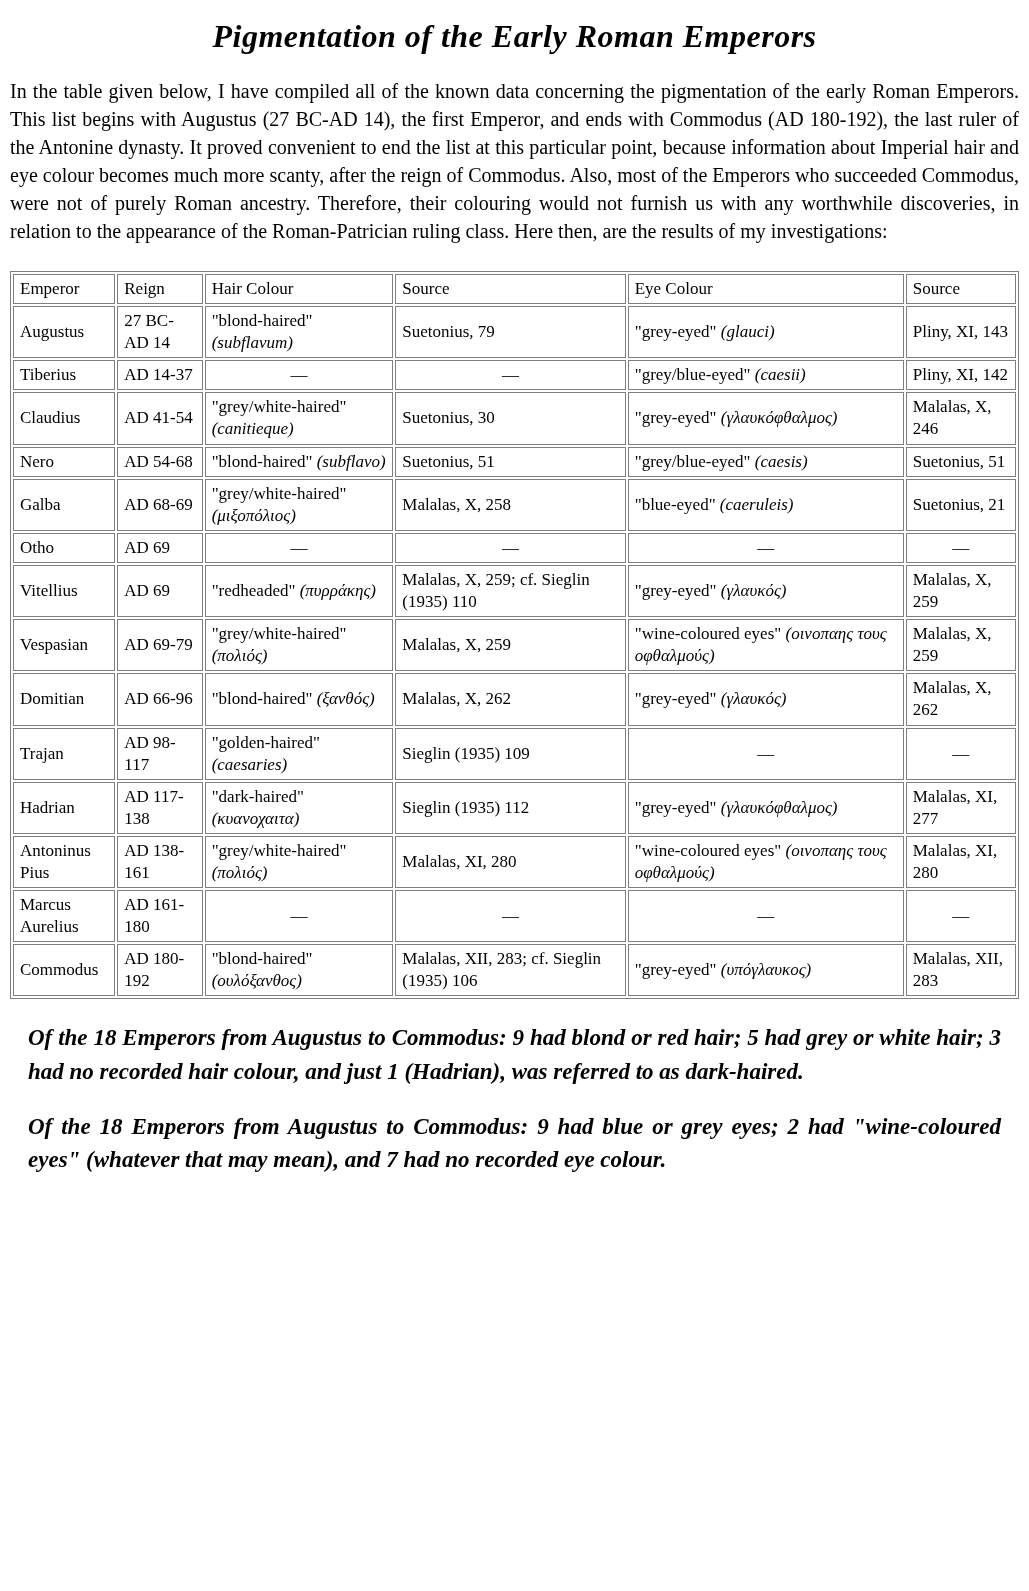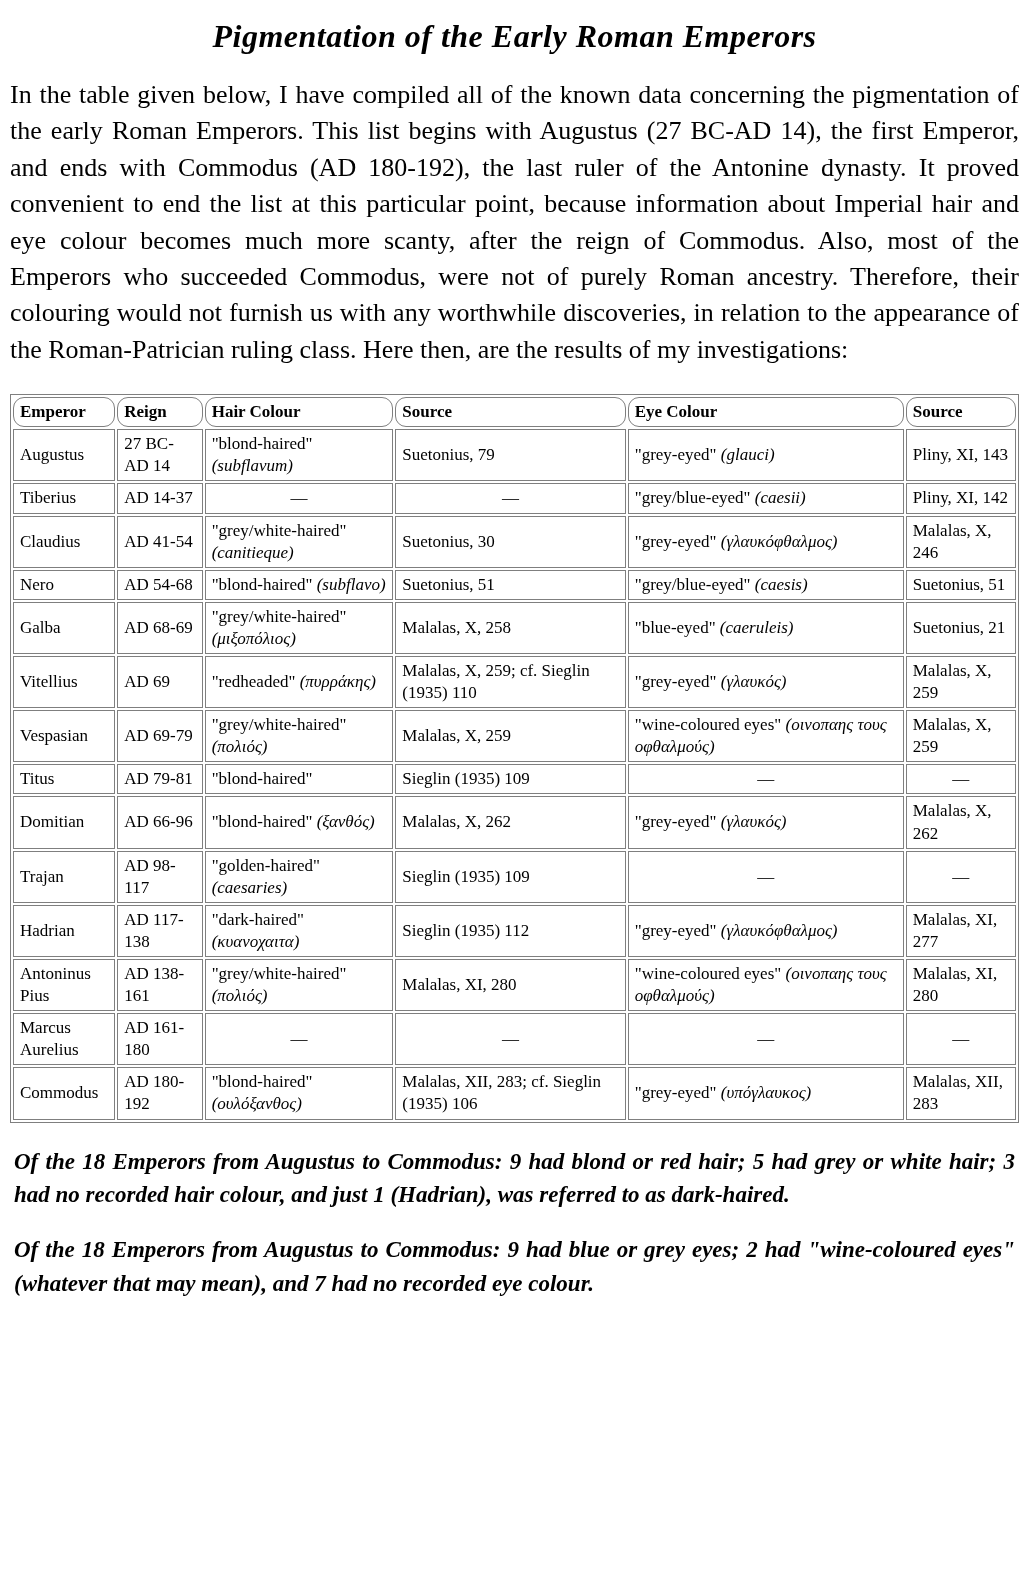--- a/index.html
+++ b/index.html
@@ -17,54 +17,53 @@
   }
   h1.doc-title {
     text-align: center;
     font-weight: bold;
     font-style: italic;
     font-size: 32px;
     margin: 4px 0 22px 0;
     letter-spacing: 0.5px;
   }
   p.body-text {
-    font-size: 26px;
+    font-size: 20px;
     line-height: 1.4;
     text-align: justify;
     margin: 4px 0;
   }
   p.summary-text {
     font-size: 23px;
     line-height: 1.45;
     text-align: justify;
     font-weight: bold;
     font-style: italic;
-    margin: 22px 4px;
+    margin: 22px 18px;
   }
   table.data-table {
     width: 100%;
     border-collapse: separate;
     border-spacing: 2px;
     border: 1px solid #7f7f7f;
     margin: 26px 0 16px 0;
     background: #ffffff;
   }
   table.data-table th,
   table.data-table td {
     border: 1px solid #7f7f7f;
     padding: 3px 6px;
     font-size: 17px;
     line-height: 1.3;
     vertical-align: middle;
     text-align: left;
     background: #ffffff;
   }
   table.data-table th {
-    font-weight: bold;
-    border-radius: 11px;
+    font-weight: normal;
   }
   table.data-table td.empty {
     text-align: center;
   }
   .note {
     font-style: italic;
   }
 </style>
 </head>
 <body>
@@ -129,44 +128,44 @@
         </tr>
         <tr>
           <td><span>Galba</span></td>
           <td><span>AD 68-69</span></td>
           <td><span>"grey/white-haired"</span> <span class="note">(μιξοπόλιος)</span></td>
           <td><span>Malalas, X, 258</span></td>
           <td><span>"blue-eyed"</span> <span class="note">(caeruleis)</span></td>
           <td><span>Suetonius, 21</span></td>
         </tr>
         <tr>
+          <td><span>Otho</span></td>
+          <td><span>AD 69</span></td>
+          <td class="empty"><span>—</span></td>
+          <td class="empty"><span>—</span></td>
+          <td class="empty"><span>—</span></td>
+          <td class="empty"><span>—</span></td>
+        </tr>
+        <tr>
           <td><span>Vitellius</span></td>
           <td><span>AD 69</span></td>
           <td><span>"redheaded"</span> <span class="note">(πυρράκης)</span></td>
           <td><span>Malalas, X, 259; cf. Sieglin (1935) 110</span></td>
           <td><span>"grey-eyed"</span> <span class="note">(γλαυκός)</span></td>
           <td><span>Malalas, X, 259</span></td>
         </tr>
         <tr>
           <td><span>Vespasian</span></td>
           <td><span>AD 69-79</span></td>
           <td><span>"grey/white-haired"</span> <span class="note">(πολιός)</span></td>
           <td><span>Malalas, X, 259</span></td>
           <td><span>"wine-coloured eyes"</span> <span class="note">(οινοπαης τους οφθαλμούς)</span></td>
           <td><span>Malalas, X, 259</span></td>
         </tr>
         <tr>
-          <td><span>Titus</span></td>
-          <td><span>AD 79-81</span></td>
-          <td><span>"blond-haired"</span></td>
-          <td><span>Sieglin (1935) 109</span></td>
-          <td class="empty"><span>—</span></td>
-          <td class="empty"><span>—</span></td>
-        </tr>
-        <tr>
           <td><span>Domitian</span></td>
           <td><span>AD 66-96</span></td>
           <td><span>"blond-haired"</span> <span class="note">(ξανθός)</span></td>
           <td><span>Malalas, X, 262</span></td>
           <td><span>"grey-eyed"</span> <span class="note">(γλαυκός)</span></td>
           <td><span>Malalas, X, 262</span></td>
         </tr>
         <tr>
           <td><span>Trajan</span></td>
           <td><span>AD 98-117</span></td>

